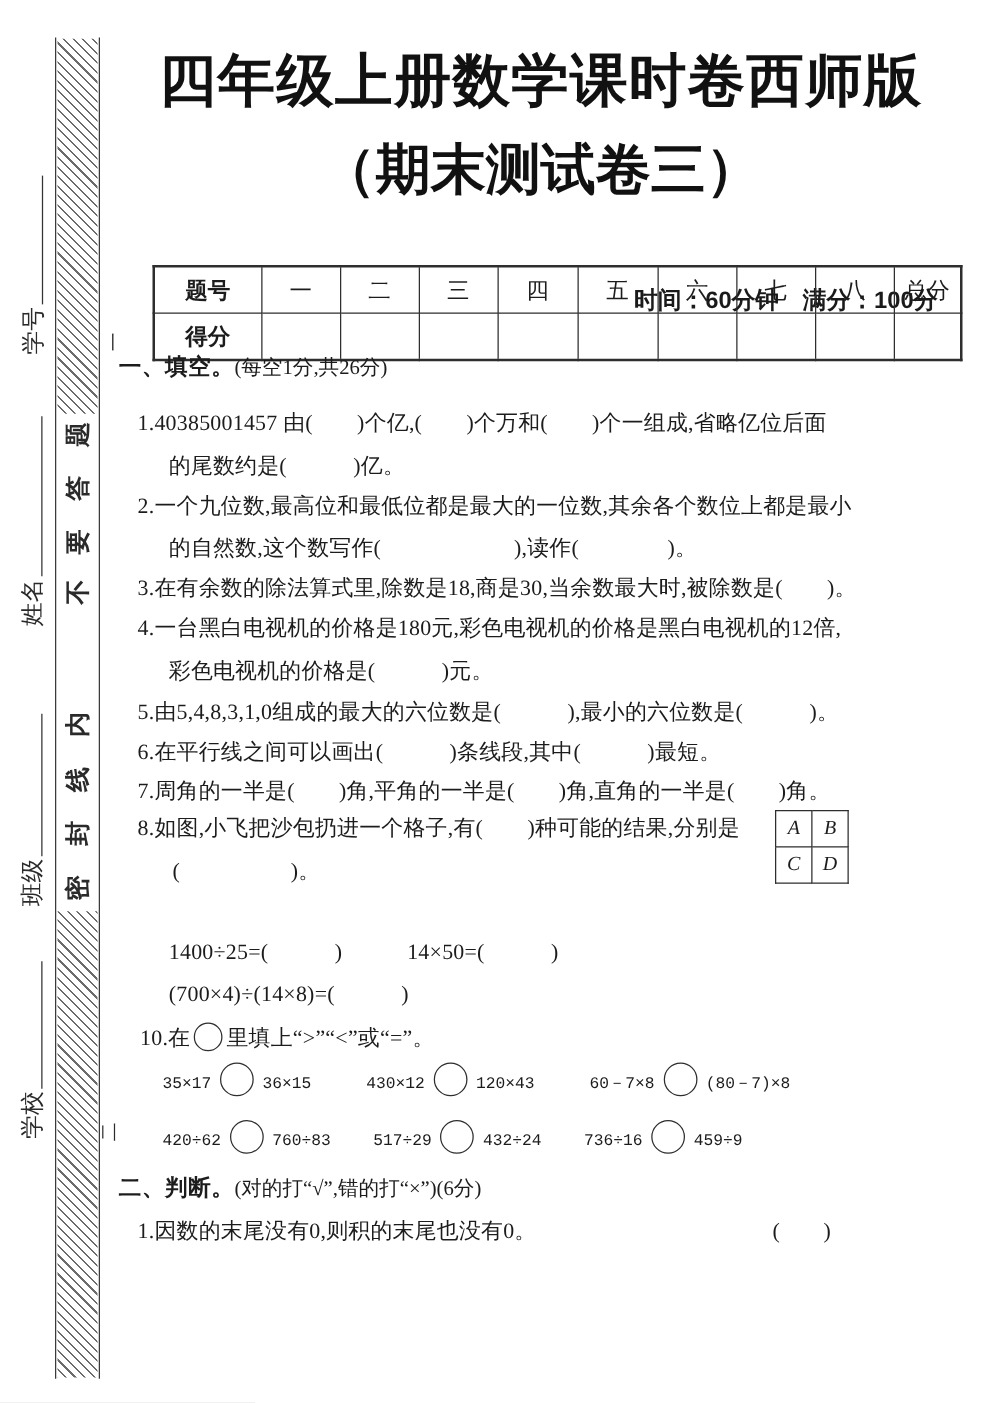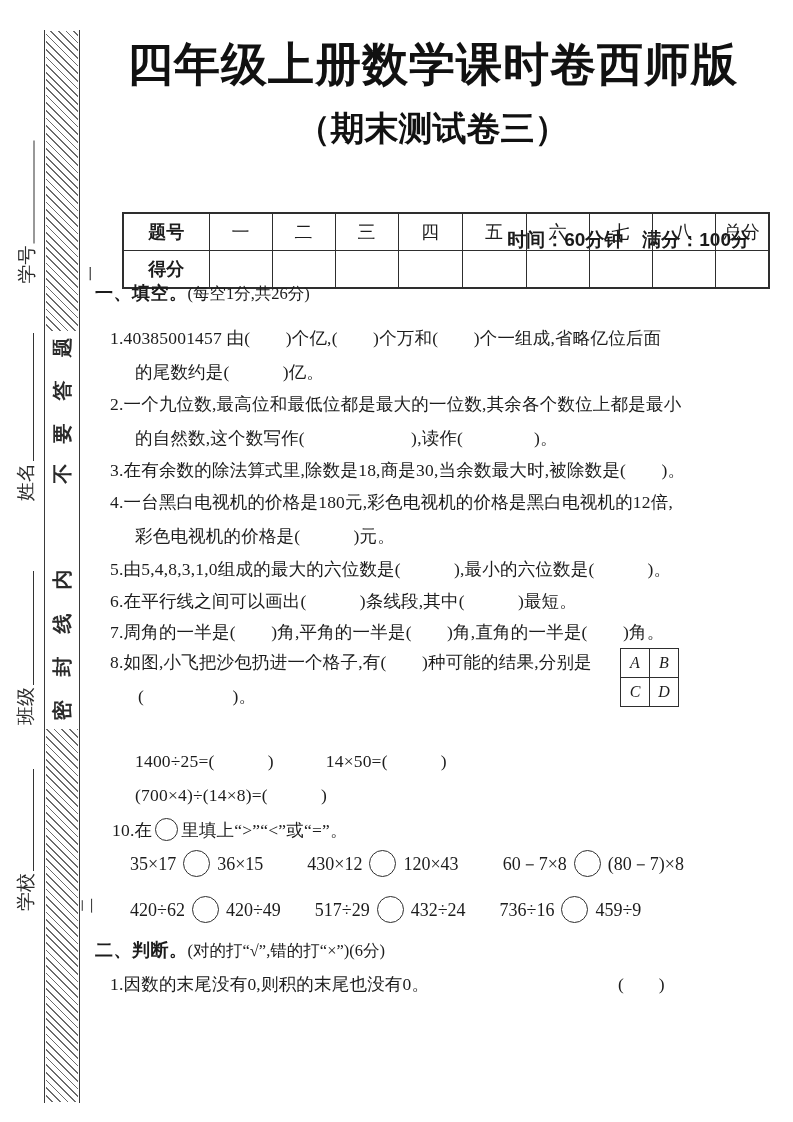--- a/index.html
+++ b/index.html
@@ -17,42 +17,42 @@
              transform:rotate(-90deg);color:#2a2a2a;}
   .marker{position:absolute;transform:rotate(-90deg);font-size:15px;color:#2a2a2a;}
   .mlabel{position:absolute;height:22px;display:flex;align-items:center;
           transform:rotate(-90deg);font-size:19px;color:#2a2a2a;white-space:nowrap;}
   .mlabel .ul{display:inline-block;height:14px;border-bottom:1.6px solid #333;margin-left:2px;}
   
   .title{position:absolute;left:95px;width:675px;top:34px;text-align:center;
          font-family:"Liberation Sans",sans-serif;font-weight:900;font-size:46px;
          letter-spacing:1px;color:#111;}
   .subtitle{position:absolute;left:95px;width:675px;top:106px;text-align:center;
-            font-family:"Liberation Sans",sans-serif;font-weight:800;font-size:34px;color:#111;}
+            font-family:"Liberation Sans",sans-serif;font-weight:800;font-size:44px;color:#111;}
   .meta{position:absolute;left:95px;width:655px;top:183px;text-align:right;
         font-family:"Liberation Sans",sans-serif;font-weight:600;font-size:19px;color:#1a1a1a;margin-top:44px;}
   
   table.score{position:absolute;left:122px;top:212px;border-collapse:collapse;table-layout:fixed;border-radius:16px;}
   table.score td{border:1px solid #2e2e2e;text-align:center;font-size:18px;height:36px;padding:0;}
   table.score{border:2px solid #2e2e2e;}
   table.score td.hd{font-family:"Liberation Sans",sans-serif;font-weight:700;}
   
   .ln{position:absolute;font-size:17.5px;white-space:nowrap;letter-spacing:0.2px;}
   .sec{position:absolute;font-size:18px;white-space:nowrap;}
   .sec b{font-family:"Liberation Sans",sans-serif;font-weight:800;letter-spacing:0.5px;}
   .sec span.note{font-size:16.5px;}
   
   table.qgrid{position:absolute;left:620px;top:648px;border-collapse:collapse;border:1.4px solid #2e2e2e;}
   table.qgrid td{width:28px;height:28px;border:1.2px solid #2e2e2e;text-align:center;
                  font-style:italic;font-size:16px;padding:0;}
   
   .cir{display:inline-block;width:25px;height:25px;border:1.6px solid #2e2e2e;border-radius:50%;
        vertical-align:-7px;margin:0 7px;background:#fff;}
   .cir.small{width:21px;height:21px;vertical-align:-5px;margin:0 3px;}
-  .cmprow{position:absolute;left:130px;display:flex;font-size:18px;white-space:nowrap;}
+  .cmprow{position:absolute;left:130px;display:flex;font-size:13px;white-space:nowrap;font-family:Liberation Mono, monospace;}
   .cmprow.r1{column-gap:44px;}
   .cmprow.r2{column-gap:34px;}
   .blank-right{position:absolute;left:618px;font-size:17.5px;}
 </style>
 </head>
 <body>
 
 <div class="page">
 
   <div class="seal-line l1"></div>
@@ -176,21 +176,21 @@
   <div class="ln" style="left:112px;top:818px">
     <span>10.在</span><span class="cir small"></span><span>里填上“&gt;”“&lt;”或“=”。</span>
   </div>
 
   <div class="cmprow r1" style="top:850px">
     <span><span>35×17</span><span class="cir"></span><span>36×15</span></span>
     <span><span>430×12</span><span class="cir"></span><span>120×43</span></span>
     <span><span>60－7×8</span><span class="cir"></span><span>(80－7)×8</span></span>
   </div>
   <div class="cmprow r2" style="top:896px">
-    <span><span>420÷62</span><span class="cir"></span><span>420÷49</span></span>
+    <span><span>420÷62</span><span class="cir"></span><span>760÷83</span></span>
     <span><span>517÷29</span><span class="cir"></span><span>432÷24</span></span>
     <span><span>736÷16</span><span class="cir"></span><span>459÷9</span></span>
   </div>
 
   <div class="sec" style="left:95px;top:938px">
     <b>二、判断。</b><span class="note">(对的打“√”,错的打“×”)(6分)</span>
   </div>
   <div class="ln" style="left:110px;top:972px">1.因数的末尾没有0,则积的末尾也没有0。</div>
   <div class="blank-right" style="top:972px">(　　)</div>
 

